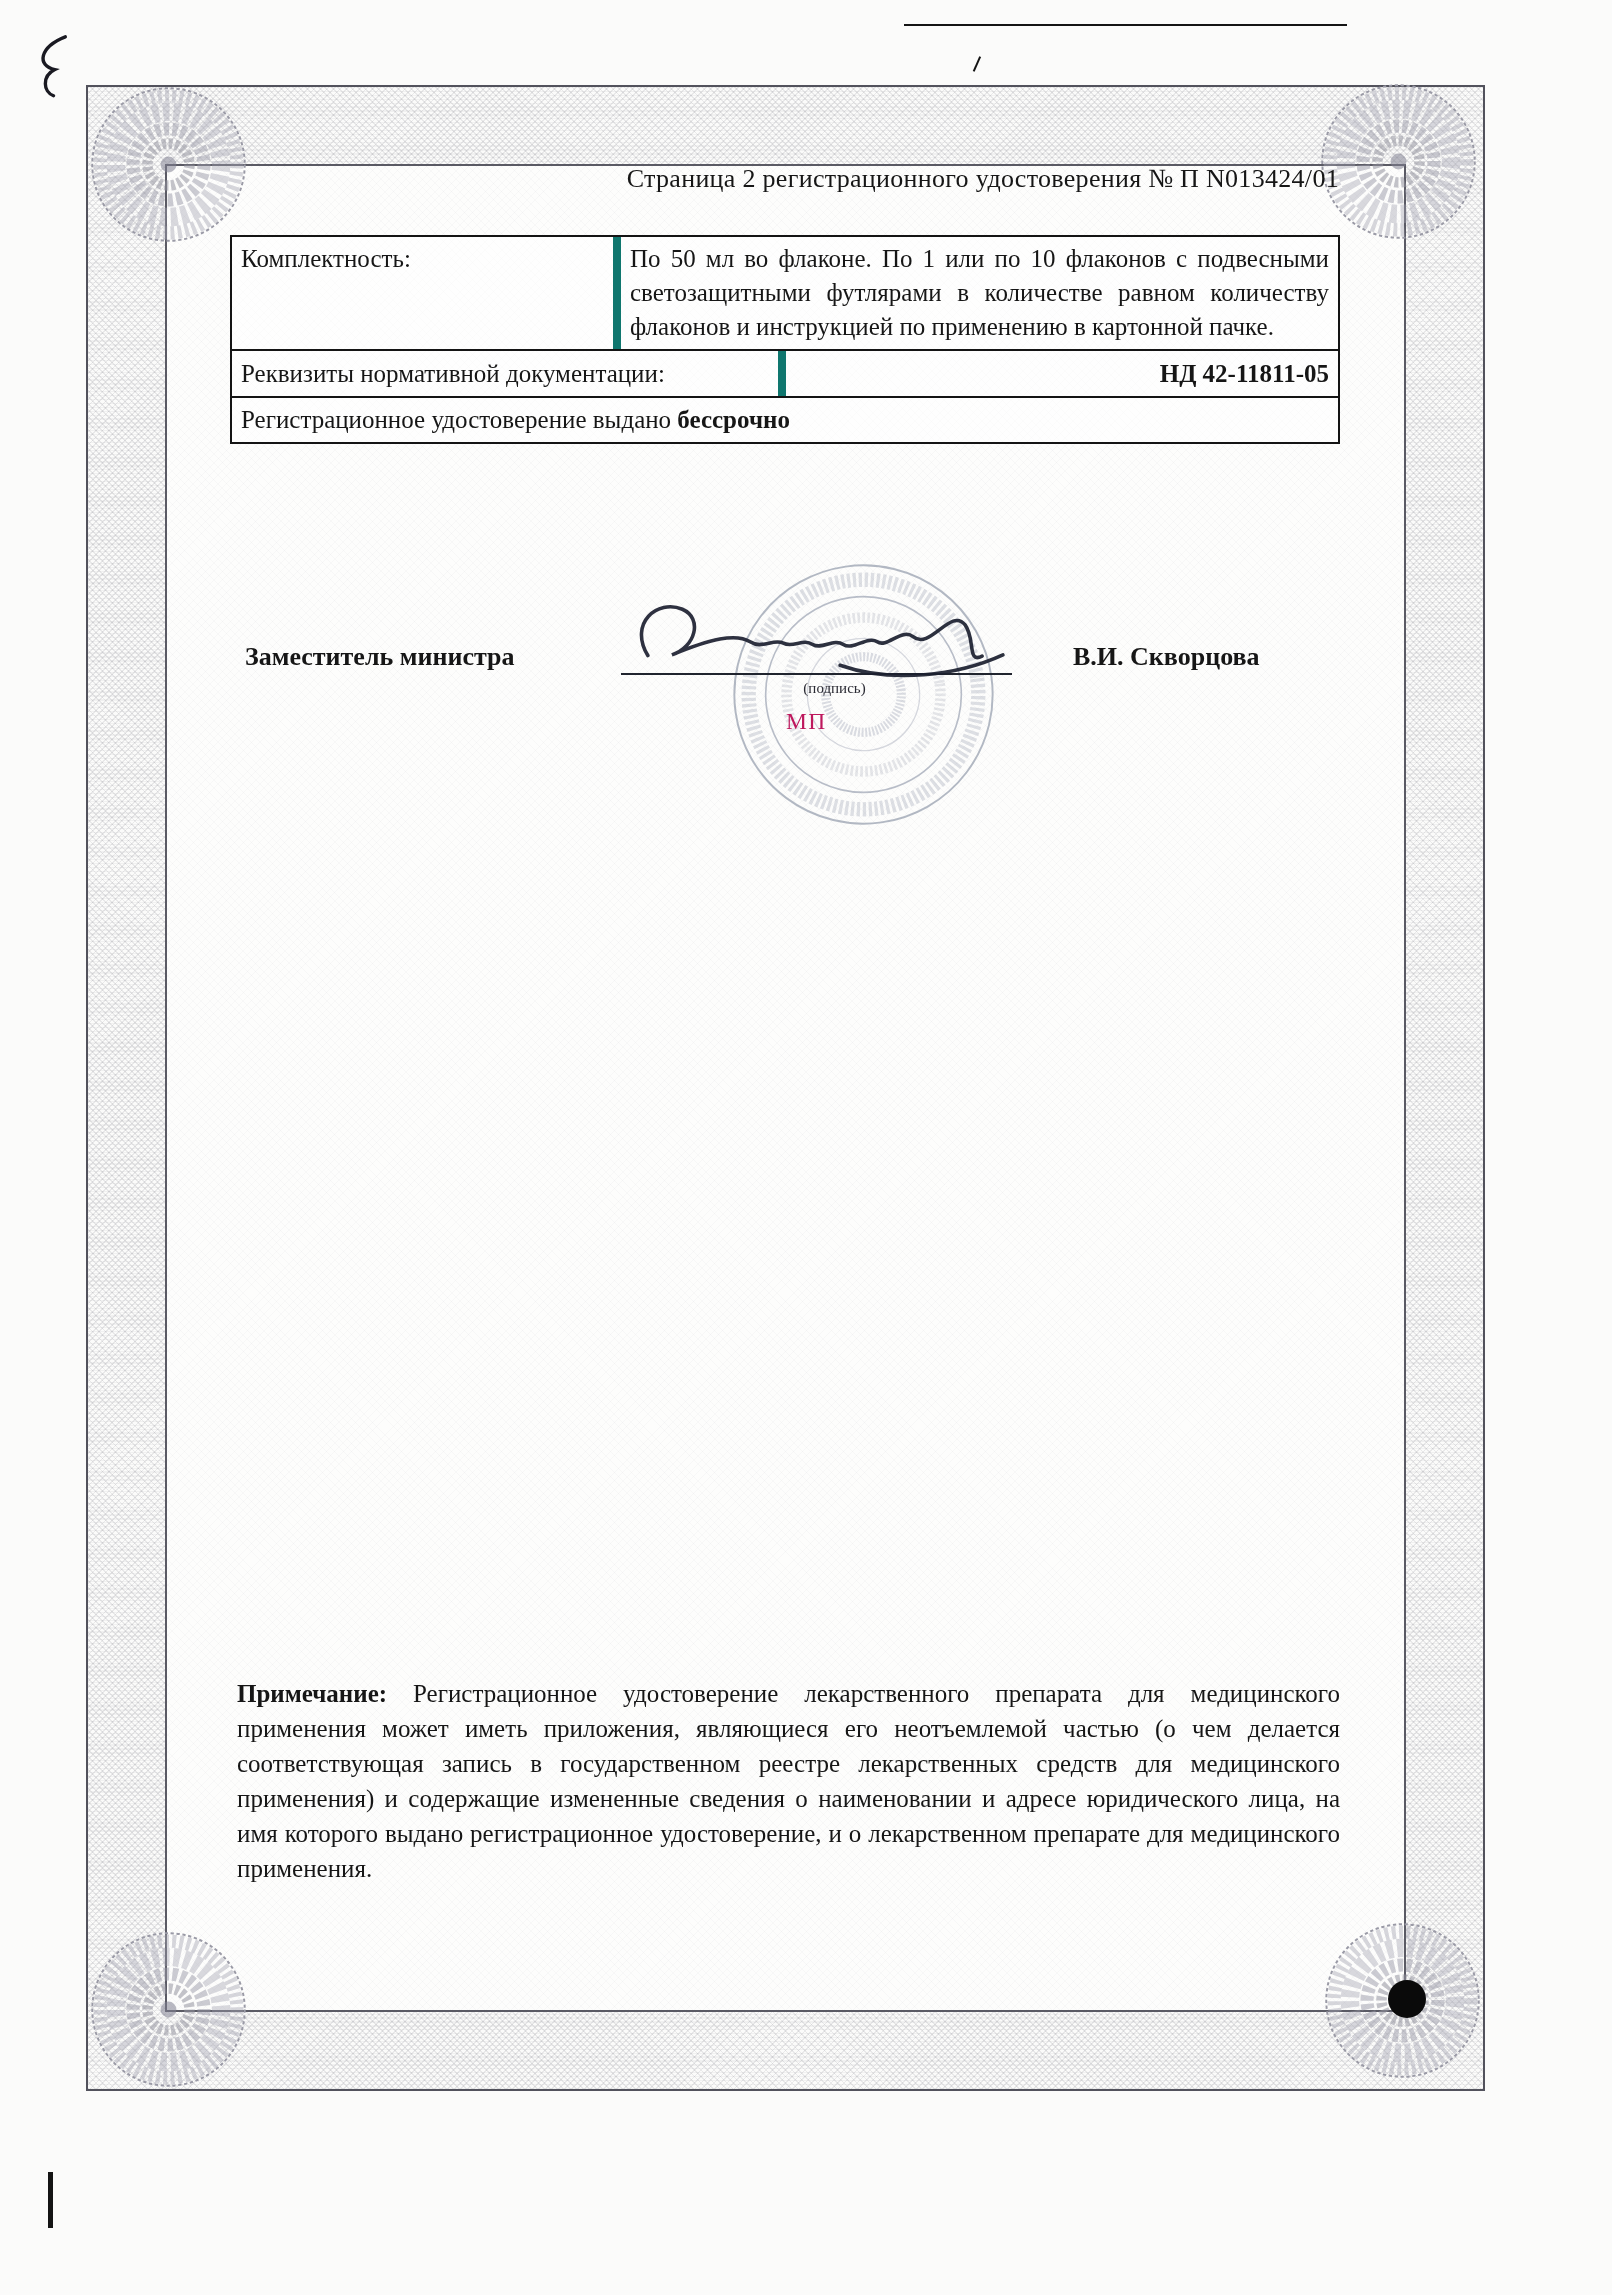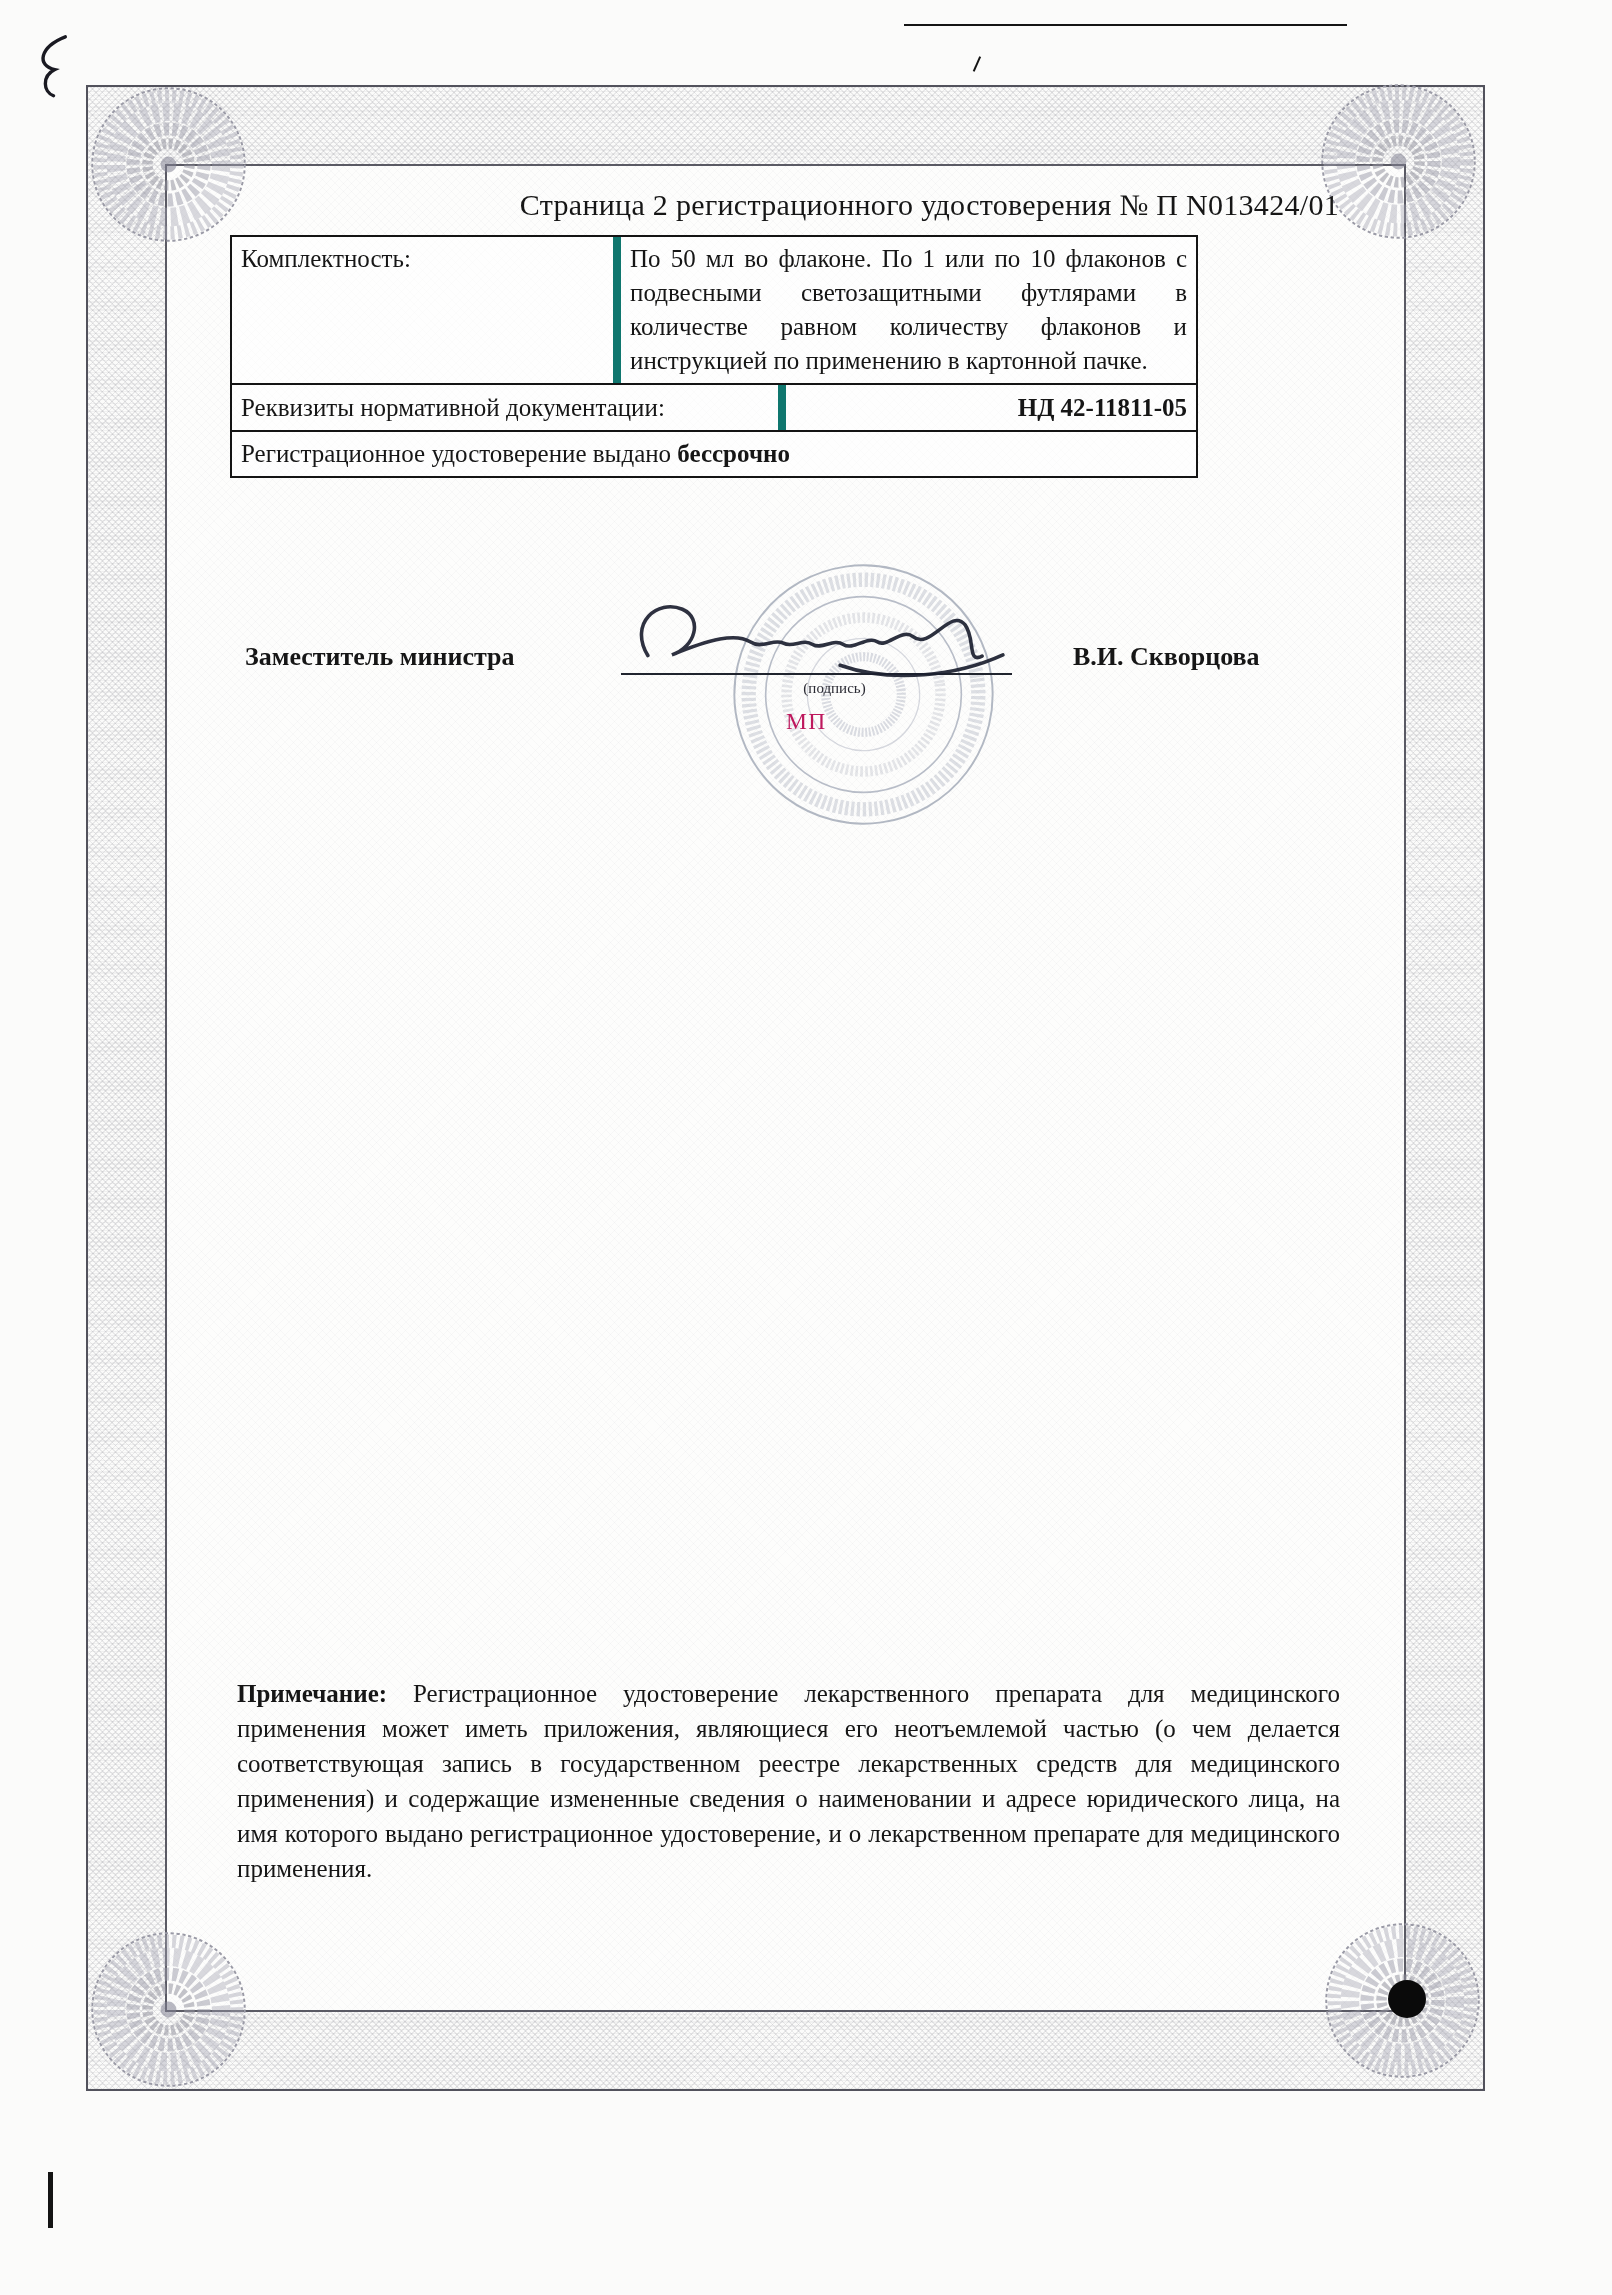--- a/index.html
+++ b/index.html
@@ -33,27 +33,27 @@
       repeating-linear-gradient(45deg,  rgba(90,90,110,.035) 0 0.7px, transparent 0.7px 5.9px),
       repeating-linear-gradient(-45deg, rgba(90,90,110,.035) 0 0.7px, transparent 0.7px 5.9px);
   }
 
   .rosette { position:absolute; z-index:2; }
 
   .doc { position:absolute; inset:0; z-index:3; }
 
   
   .page-header {
-    position:absolute; left:230px; top:188px; width:1109px;
-    font-size:30px; text-align:right; letter-spacing:0.3px;
+    position:absolute; left:230px; top:164px; width:1109px;
+    font-size:26px; text-align:right; letter-spacing:0.3px;
   }
 
   
   .cert-table {
-    position:absolute; left:230px; top:235px; width:968px;
+    position:absolute; left:230px; top:235px; width:1110px;
     border:2px solid #141414; background:rgba(255,255,255,.55);
   }
   .t-row { display:flex; border-bottom:2px solid #141414; }
   .t-row:last-child { border-bottom:none; }
   .t-cell { padding:5.2px 9px; font-size:25px; line-height:34px; }
   .t-label-1 { width:381px; flex:none; }
   .t-label-2 { width:546px; flex:none; }
   .t-value { flex:1; border-left:8px solid #0f766e; text-align:justify; }
   .t-value.nd { font-weight:bold; text-align:right; }
   .t-full { flex:1; }

